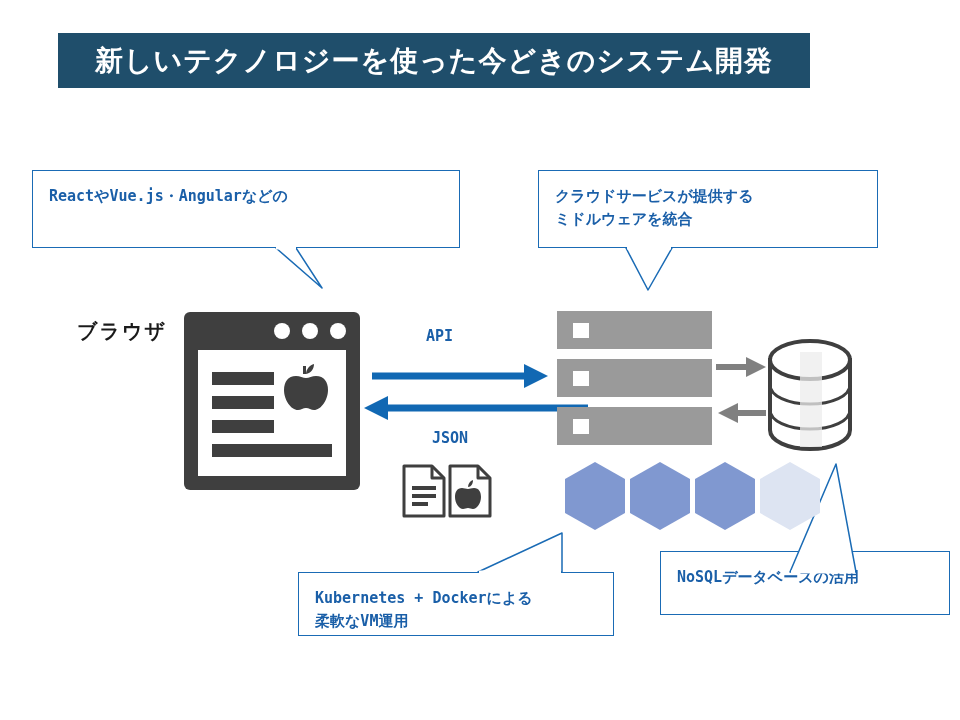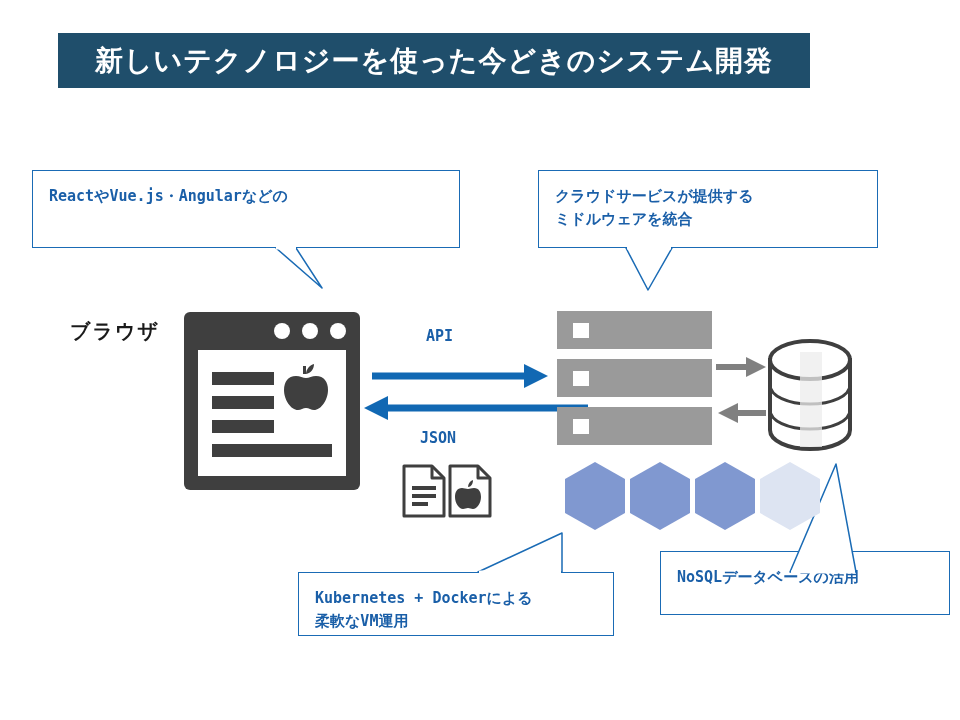--- a/index.html
+++ b/index.html
@@ -69,40 +69,40 @@
     position: absolute;
     left: 0; top: 0;
     width: 960px;
     height: 720px;
     pointer-events: none;
   }
 
   
   .browser-label {
     position: absolute;
-    left: 70px;
+    left: 77px;
     top: 318px;
     font-size: 20px;
     font-weight: bold;
     color: #1a1a1a;
     letter-spacing: 2px;
     font-family: "Liberation Sans", sans-serif;
   }
 
   
   .flow-label {
     position: absolute;
     font-family: "DejaVu Sans Mono", monospace;
     font-size: 15px;
     font-weight: bold;
     color: #1a5fa8;
     text-align: right;
   }
   #label-api  { left: 426px; top: 327px; }
-  #label-json { left: 420px; top: 429px; }
+  #label-json { left: 432px; top: 429px; }
 </style>
 </head>
 <body>
 
 <div class="slide">
 
   <div class="title-bar">
     <div class="title-text">新しいテクノロジーを使った今どきのシステム開発</div>
   </div>
 

